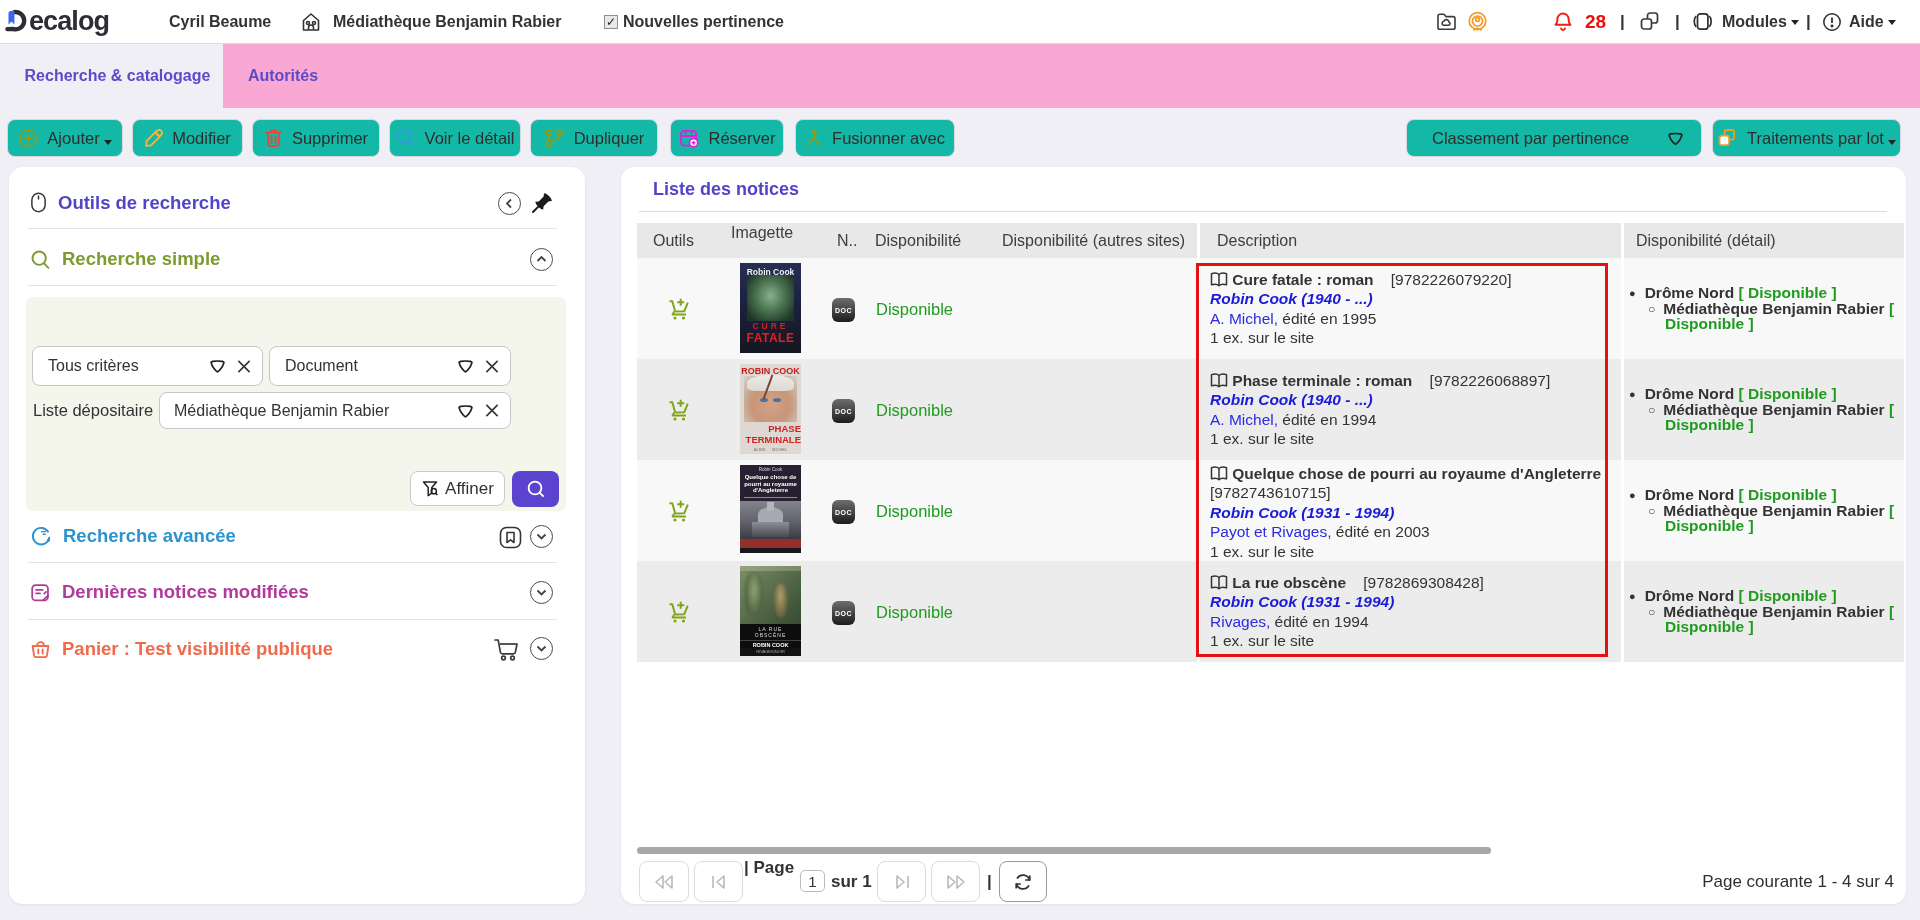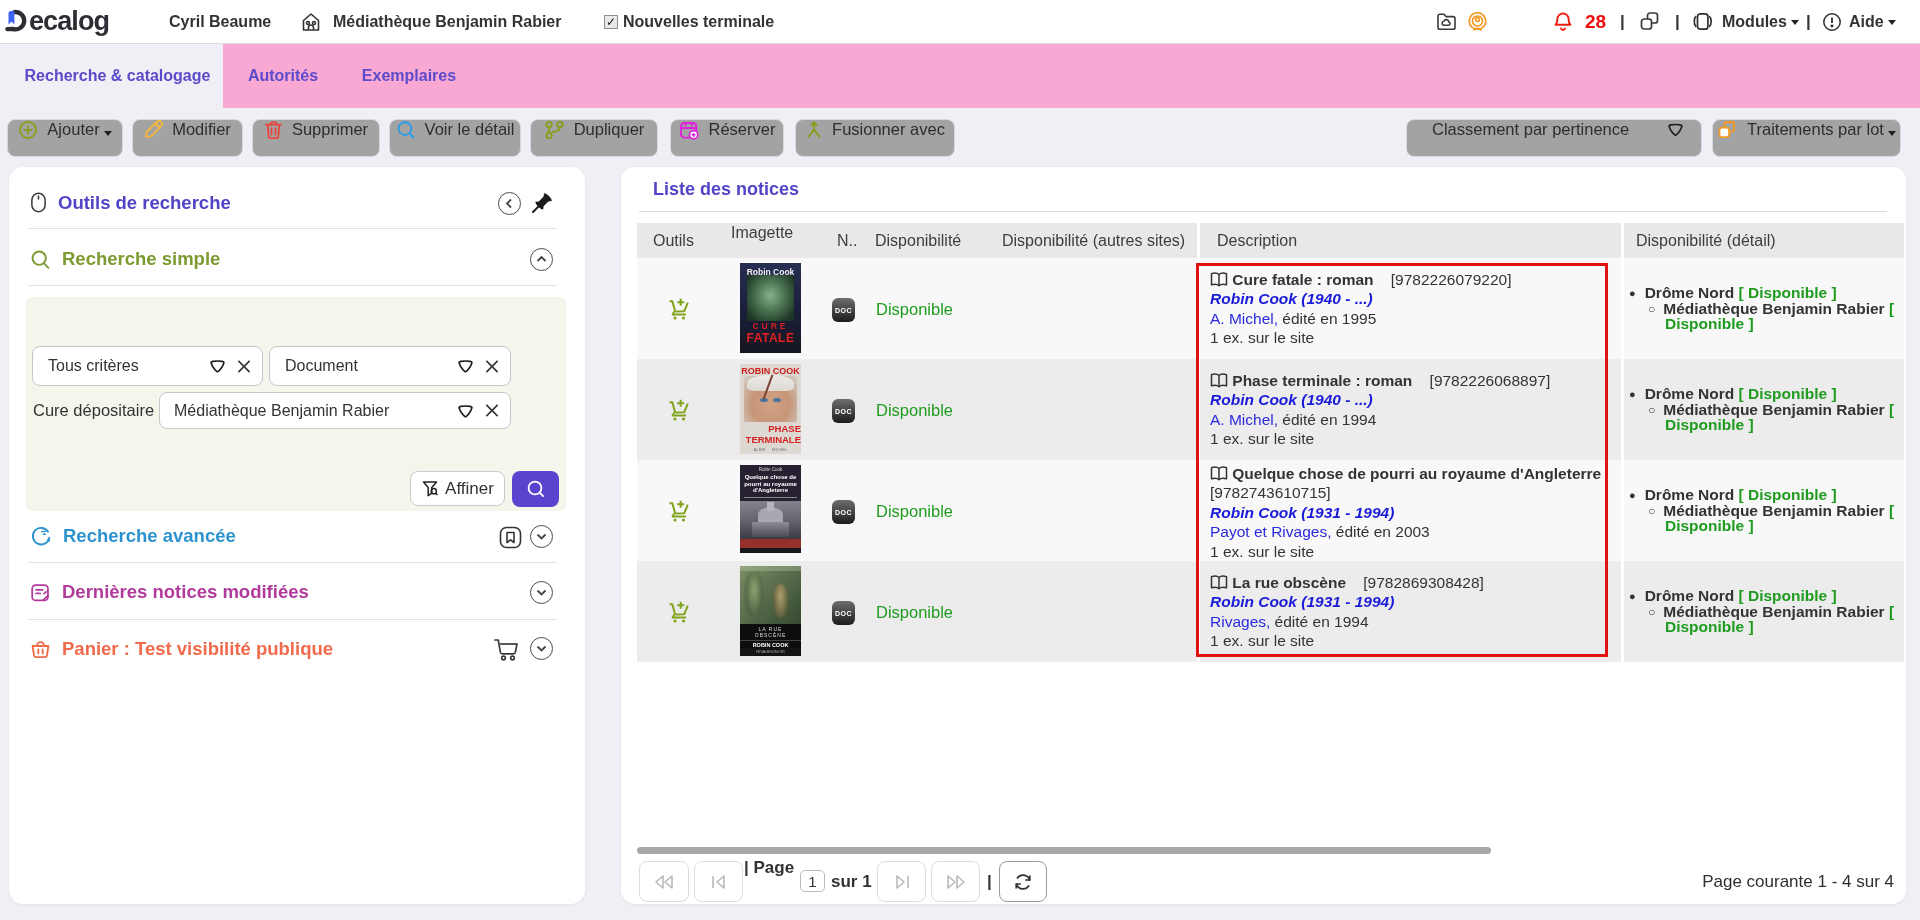--- a/index.html
+++ b/index.html
@@ -11,21 +11,21 @@
 
 #topbar{left:0;top:0;width:1920px;height:44px;background:#fff;border-bottom:1px solid #dadada;z-index:9}
 #topbar .itm{position:absolute;top:0;height:43px;display:flex;align-items:center}
 .caret{display:inline-block;width:0;height:0;border-left:4px solid transparent;border-right:4px solid transparent;border-top:5px solid #222;margin-left:4px;position:relative;top:1px}
 .vsep{font-weight:bold;color:#333;font-size:17px}
 
 #tabrow{left:0;top:44px;width:1920px;height:64px;background:#f9a8d4}
 #activetab{position:absolute;left:0;top:0;width:223px;height:64px;background:#f0eff6}
 .tab{position:absolute;top:0;height:64px;display:flex;align-items:center;justify-content:center;color:#5b4ac9;font-weight:bold;font-size:16px}
 
-.tbtn{position:absolute;top:119px;height:38px;background:#a3a3a3;border:1px solid #d8d8df;border-radius:8px;display:flex;align-items:flex-start;justify-content:center;gap:9px;font-size:16.5px;color:#2e2e2e;font-weight:400}
+.tbtn{position:absolute;top:119px;height:38px;background:#14b8a6;border:1px solid #d8d8df;border-radius:8px;display:flex;align-items:center;justify-content:center;gap:9px;font-size:16.5px;color:#2e2e2e;font-weight:400}
 
 .card{position:absolute;background:#fff;border-radius:14px;box-shadow:0 1px 3px rgba(60,60,90,.08)}
 
 .sect-h{position:absolute;left:21px;display:flex;align-items:center;gap:11px;font-size:18.5px;font-weight:bold}
 .hline{position:absolute;left:19px;width:529px;height:1px;background:#e3e3e3}
 .cir{width:23px;height:23px;border-radius:50%;border:1.5px solid #4a4a4a;display:flex;align-items:center;justify-content:center}
 
 #gbox{position:absolute;left:17px;top:130px;width:540px;height:214px;background:#f4f6ec;border-radius:6px}
 .inp{position:absolute;background:#fff;border:1px solid #c6c6cb;border-radius:8px;font-size:16px;color:#333;display:flex;align-items:center}
 .ddx{position:absolute;right:10px;top:50%;transform:translateY(-50%);display:flex;align-items:center;gap:9px}
@@ -62,21 +62,21 @@
       <path d="M3.5 9.5 L11 3 L18.5 9.5 V19 H3.5 Z" stroke-linejoin="round"></path>
       <circle cx="8" cy="12" r="1.5"></circle>
         <circle cx="14" cy="12" r="1.5"></circle>
       <path d="M8.5 19 V16.5 A2.5 2.5 0 0 1 13.5 16.5 V19"></path>
     </svg>
   </div>
   <div class="itm bold" style="left:333px;font-size:16px">Médiathèque Benjamin Rabier</div>
   <div class="itm" style="left:604px">
     <span style="width:14px;height:14px;border:1px solid #8f8f8f;background:#e9e9e9;display:inline-flex;align-items:center;justify-content:center;font-size:12px;color:#222;line-height:1">✓</span>
   </div>
-  <div class="itm bold" style="left:623px;font-size:16px">Nouvelles terminale</div>
+  <div class="itm bold" style="left:623px;font-size:16px">Nouvelles pertinence</div>
 
   <div class="itm" style="left:1436px">
     <svg width="21" height="20" viewBox="0 0 21 20" fill="none" stroke="#3a3a3a" stroke-width="1.6">
       <path d="M2 15.5 V4 A1.8 1.8 0 0 1 3.8 2.2 H8 L10 4.6 H17.2 A1.8 1.8 0 0 1 19 6.4 V15.5 A1.8 1.8 0 0 1 17.2 17.3 H3.8 A1.8 1.8 0 0 1 2 15.5 Z" stroke-linejoin="round"></path>
       <path d="M7.5 13.2 a2 2 0 0 1 .4-3.9 a2.6 2.6 0 0 1 5 .6 a1.7 1.7 0 0 1-.3 3.3 Z"></path>
     </svg>
   </div>
   <div class="itm" style="left:1467px">
     <svg width="21" height="21" viewBox="0 0 21 21" fill="none" stroke="#f59a23" stroke-width="1.7">
       <circle cx="10.5" cy="10" r="8.3"></circle>
@@ -115,21 +115,20 @@
         <circle cx="10" cy="14" r="0.7" fill="#2e2e2e"></circle>
     </svg>
   </div>
   <div class="itm bold" style="left:1849px;font-size:16px">Aide<span class="caret"></span></div>
 </div>
 
 <div id="tabrow" class="abs">
   <div id="activetab"></div>
   <div class="tab" style="left:6px;width:223px">Recherche &amp; catalogage</div>
   <div class="tab" style="left:223px;width:120px">Autorités</div>
-  <div class="tab" style="left:343px;width:132px">Exemplaires</div>
 </div>
 
 <div class="tbtn" style="left:7px;width:116px">
   <svg width="20" height="20" viewBox="0 0 20 20" fill="none" stroke="#8a9e1e" stroke-width="1.8">
     <circle cx="10" cy="10" r="8"></circle>
       <path d="M10 6.2 V13.8 M6.2 10 H13.8" stroke-linecap="round"></path>
   </svg>
     <span>Ajouter<span class="caret"></span></span>
 </div>
 <div class="tbtn" style="left:132px;width:111px">
@@ -250,21 +249,21 @@
     <div class="inp" style="left:243px;top:49px;width:242px;height:40px;padding-left:15px">Document
       <span class="ddx">
         <svg width="19" height="19" viewBox="0 0 19 19" fill="none" stroke="#222" stroke-width="1.7">
             <path d="M3.1 6.2 C2.4 3.9 16.6 3.9 15.9 6.2 C14.9 9.6 12 13.6 9.5 15.4 C7 13.6 4.1 9.6 3.1 6.2 Z" stroke-linejoin="round"></path>
           </svg>
         <svg width="16" height="16" viewBox="0 0 17 17" fill="none" stroke="#3a3a3a" stroke-width="1.8">
             <path d="M2.5 2.5 L14.5 14.5 M14.5 2.5 L2.5 14.5"></path>
           </svg>
       </span>
     </div>
-    <div class="abs" style="left:7px;top:104px;font-size:16.5px">Cure dépositaire</div>
+    <div class="abs" style="left:7px;top:104px;font-size:16.5px">Liste dépositaire</div>
     <div class="inp" style="left:133px;top:95px;width:352px;height:37px;padding-left:14px">Médiathèque Benjamin Rabier
       <span class="ddx">
         <svg width="19" height="19" viewBox="0 0 19 19" fill="none" stroke="#222" stroke-width="1.7">
             <path d="M3.1 6.2 C2.4 3.9 16.6 3.9 15.9 6.2 C14.9 9.6 12 13.6 9.5 15.4 C7 13.6 4.1 9.6 3.1 6.2 Z" stroke-linejoin="round"></path>
           </svg>
         <svg width="16" height="16" viewBox="0 0 17 17" fill="none" stroke="#3a3a3a" stroke-width="1.8">
             <path d="M2.5 2.5 L14.5 14.5 M14.5 2.5 L2.5 14.5"></path>
           </svg>
       </span>
     </div>

